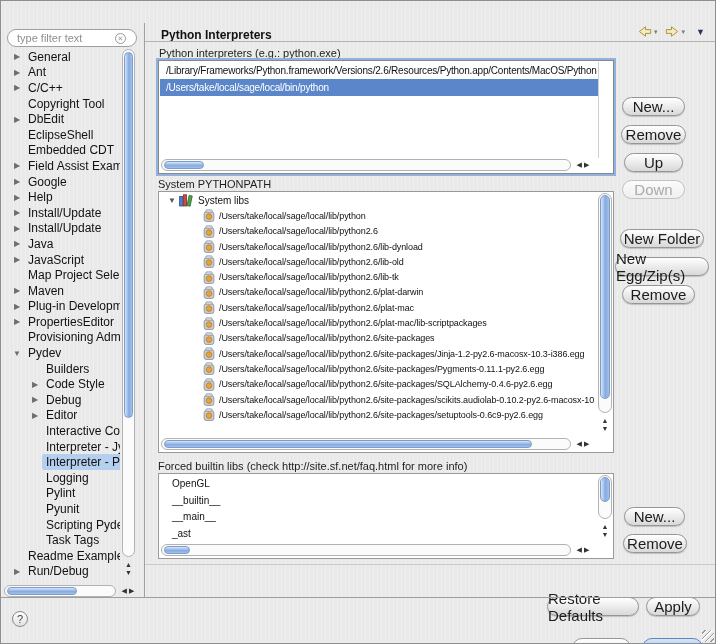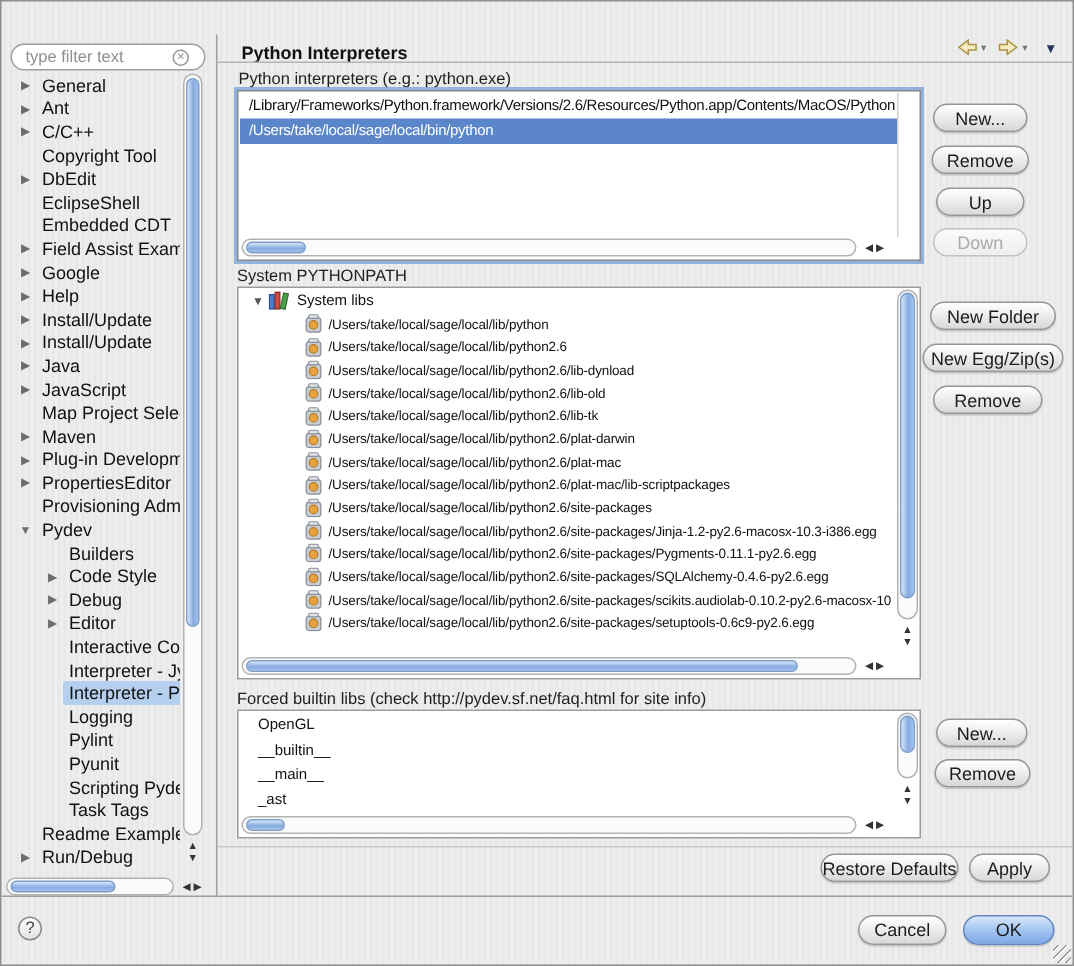--- a/index.html
+++ b/index.html
@@ -68,21 +68,21 @@
   .trow .disc { flex:none; margin-left:7px; font-size:8px; color:#555; width:10px; text-align:center; }
   .trow .ticon { flex:none; margin-left:2px; }
   .trow .lbl { margin-left:4px; font-size:10px; color:#111; }
   .trow.child .ticon { margin-left:43px; }
   .trow.child .lbl { font-size:9px; letter-spacing:-0.1px; }
   .brow { height:16.8px; display:flex; align-items:center; padding-left:12px; font-size:10px; color:#111; white-space:nowrap; }
 
   
   .aqbtn { position:absolute; height:19px; border-radius:10px; border:1px solid #969696;
     background:linear-gradient(#ffffff,#ececec 50%,#d8d8d8); box-shadow:0 1px 1px rgba(0,0,0,.18);
-    font-size:12px; color:#1c1c1c; display:flex; align-items:center; justify-content:center; cursor:default; }
+    font-size:15px; color:#1c1c1c; display:flex; align-items:center; justify-content:center; cursor:default;margin-top:28px; }
   .aqbtn.disabled { color:#aaa; border-color:#c2c2c2; background:linear-gradient(#fbfbfb,#efefef); box-shadow:none; }
   .aqbtn.default { background:linear-gradient(#d7e6fb,#a8c8f2 45%,#7fa9e6); border-color:#5f87bf; }
 
   .sep1 { position:absolute; left:144px; right:0; top:563px; height:1px; background:#c9c9c9; }
   .sep2 { position:absolute; left:0; right:0; top:596px; height:1px; background:#9e9e9e; }
   .help-btn { position:absolute; left:11px; top:610px; width:16px; height:16px; border:1px solid #8a8a8a;
     border-radius:50%; background:linear-gradient(#fff,#e2e2e2); color:#444; font-size:11px;
     display:flex; align-items:center; justify-content:center; }
   .grip { position:absolute; right:1px; bottom:1px; width:12px; height:12px;
     background:repeating-linear-gradient(135deg, transparent 0 2px, #9a9a9a 2px 3px, #fff 3px 4px); }
@@ -486,21 +486,21 @@
       <div class="htrack">
         <div class="hthumb" style="left:2px; width:368px;"></div>
       </div>
       <div class="harrows"><span>◀</span><span>▶</span></div>
     </div>
   </div>
   <div class="aqbtn" style="left:619px; top:200px; width:84px;">New Folder</div>
   <div class="aqbtn" style="left:614px; top:228px; width:94px;">New Egg/Zip(s)</div>
   <div class="aqbtn" style="left:621px; top:256px; width:73px;">Remove</div>
 
-  <div class="sec-label" style="left:157px; top:459px;">Forced builtin libs (check http://pydev.sf.net/faq.html for site info)</div>
+  <div class="sec-label" style="left:157px; top:459px;">Forced builtin libs (check http://site.sf.net/faq.html for more info)</div>
   <div class="listbox" style="left:157px; top:472px; width:456px; height:86px;">
     <div class="rows">
 
         <div class="brow">
           <span>OpenGL</span>
         </div>
 
         <div class="brow">
           <span>__builtin__</span>
         </div>

